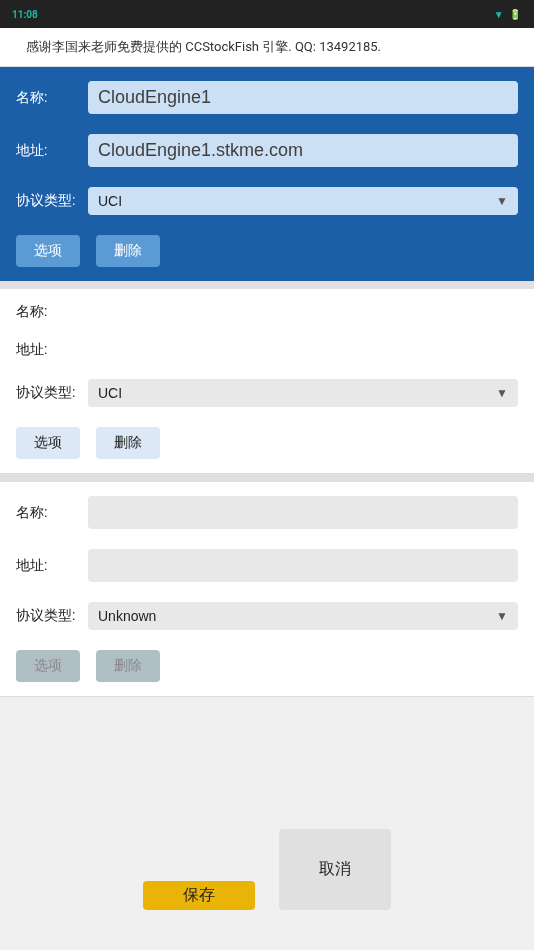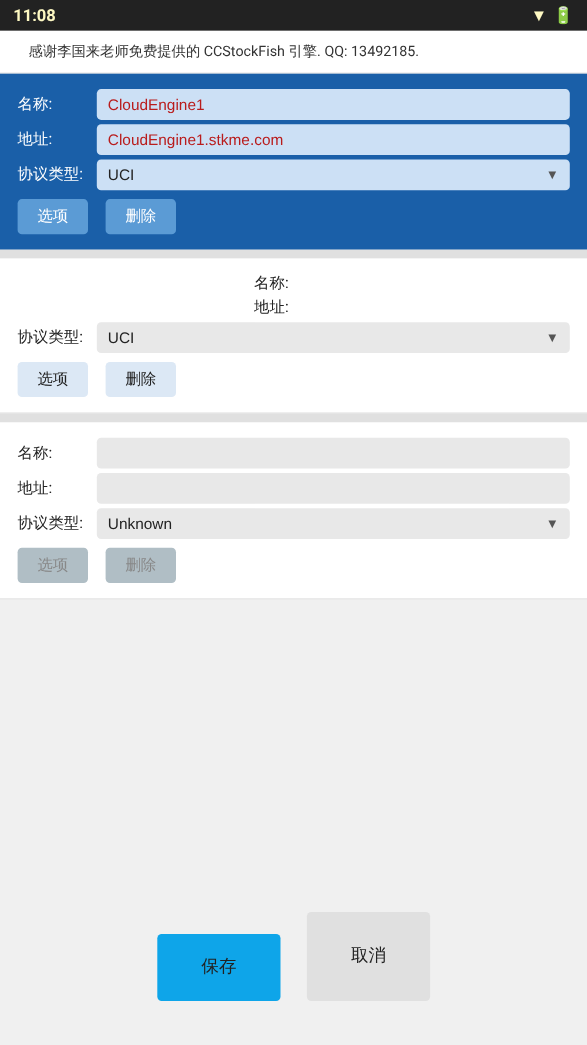--- a/index.html
+++ b/index.html
@@ -10,27 +10,27 @@
       font-family: 'Roboto', sans-serif;
       font-size: 15px;
       color: #222;
       display: flex;
       flex-direction: column;
     }
 
     
     .status-bar {
       background: #222;
-      color: #fef9c3;
+      color: #14b8a6;
       display: flex;
       justify-content: space-between;
       align-items: center;
       padding: 4px 12px;
       height: 28px;
-      font-size: 15px;
+      font-size: 10px;
       font-weight: bold;
     }
     .status-bar .icons {
       display: flex;
       align-items: center;
       gap: 6px;
     }
 
     
     .info-banner {
@@ -50,36 +50,35 @@
     .engine-card-inactive {
       background: #fff;
       padding: 14px 16px;
       color: #222;
       border-bottom: 1px solid #ddd;
     }
 
     .field-row {
       display: flex;
       align-items: center;
-      margin-bottom: 4px;
-      justify-content: center;
+      margin-bottom: 20px;
     }
     .field-label {
       width: 72px;
       font-size: 14px;
       flex-shrink: 0;
     }
     .field-input {
       flex: 1;
       border: none;
       border-radius: 4px;
       padding: 6px 10px;
-      font-size: 14px;
+      font-size: 18px;
       background: #cce0f5;
-      color: #b91c1c;
+      color: #404040;
       outline: none;
     }
     .engine-card-inactive .field-input {
       background: #e8e8e8;
     }
     .engine-card-third .field-input {
       background: #e8e8e8;
     }
 
     .field-select-wrapper {
@@ -168,24 +167,24 @@
     
     .bottom-section {
       flex: 1;
       display: flex;
       align-items: flex-end;
       justify-content: center;
       padding: 24px 16px 40px;
       gap: 24px;
     }
     .btn-save {
-      background: #0ea5e9;
-      border: none;
-      border-radius: 4px;
-      padding: 20px 40px;
+      background: #eab308;
+      border: none;
+      border-radius: 4px;
+      padding: 4px 40px;
       font-size: 16px;
       cursor: pointer;
       color: #222;
     }
     .btn-cancel {
       background: #e0e0e0;
       border: none;
       border-radius: 4px;
       padding: 30px 40px;
       font-size: 16px;

